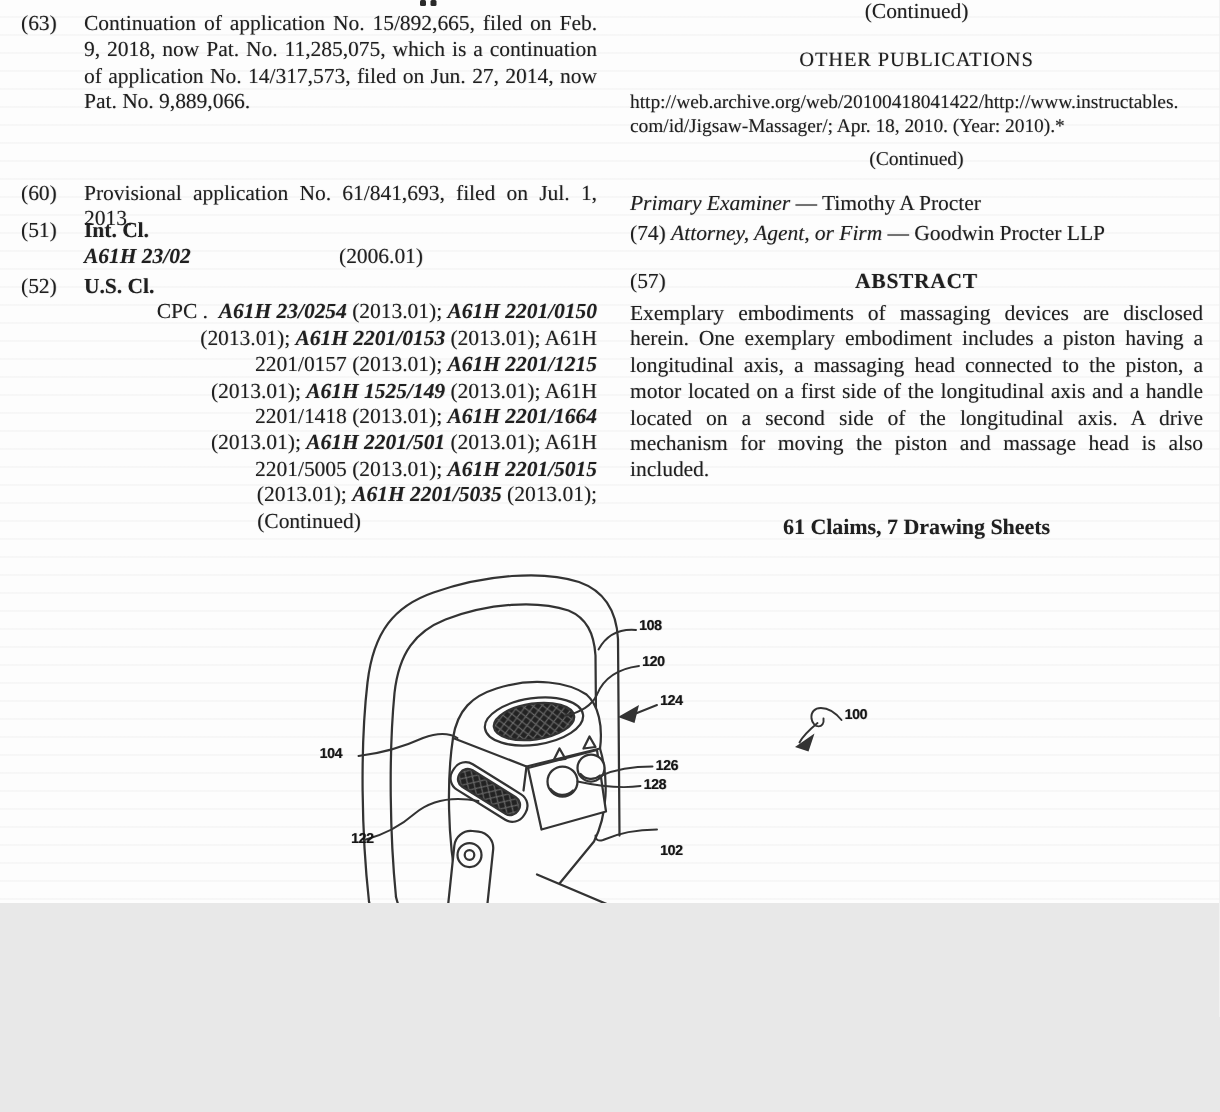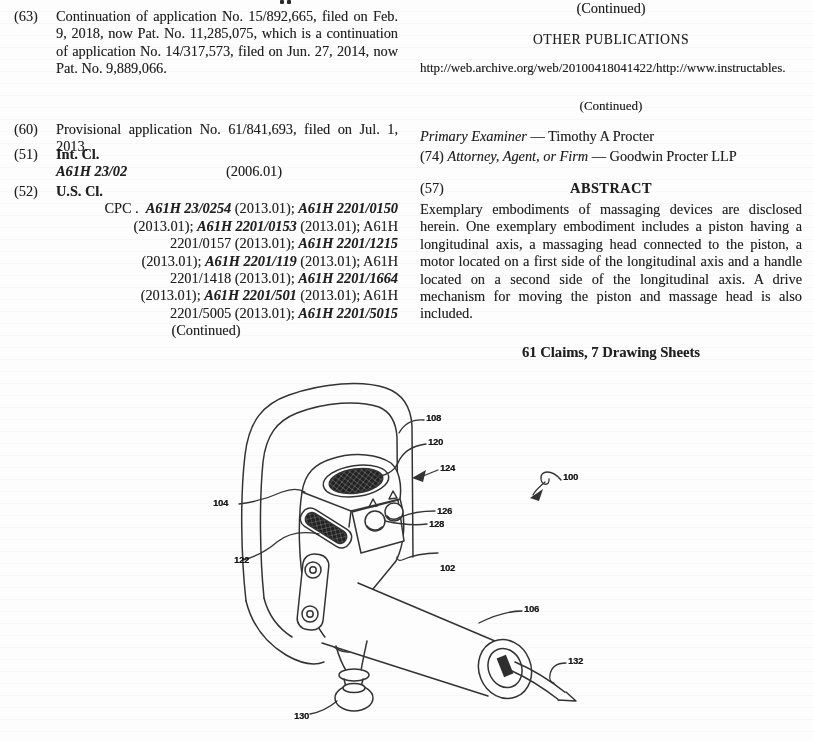--- a/index.html
+++ b/index.html
@@ -1,16 +1,16 @@
 <!DOCTYPE html>
 <html><head>
 <meta charset="utf-8">
 <style>
   html,body{margin:0;padding:0;background:#e8e8e8;}
-  #page{position:relative;width:813px;height:741px;background:#fdfdfd;overflow:hidden;
+  #page{position:relative;width:813px;height:602px;background:#fdfdfd;overflow:hidden;
         font-family:"Liberation Serif", serif;color:#1f1f1f;}
   #page *{box-sizing:border-box;}
   .txt{text-shadow:0.2px 0.2px 0.6px rgba(50,50,50,0.45);}
   .scan-noise{position:absolute;inset:0;pointer-events:none;
     background:repeating-linear-gradient(180deg,transparent 0 11px,rgba(110,110,110,0.045) 11px 12px);}
   
   .col{position:absolute;font-size:14.3px;line-height:17.4px;}
   #col-left{left:14px;top:8px;width:384px;}
   #col-right{left:420px;top:0;width:382px;}
   .sec{position:absolute;width:100%;}
@@ -76,34 +76,36 @@
     </div>
     <div class="sec" style="top:175px;">
       <div class="tagged">
         <div class="tag">(52)</div>
         <div class="b" style="flex:1;">U.S. Cl.</div>
       </div>
       <div class="cpc-block">
           <div class="cpc-line">CPC . <span class="cls">A61H 23/0254</span> (2013.01); <span class="cls">A61H 2201/0150</span></div>
           <div class="cpc-line">(2013.01); <span class="cls">A61H 2201/0153</span> (2013.01); A61H</div>
           <div class="cpc-line">2201/0157 (2013.01); <span class="cls">A61H 2201/1215</span></div>
-          <div class="cpc-line">(2013.01); <span class="cls">A61H 2201/119</span> (2013.01); A61H</div>
+          <div class="cpc-line">(2013.01); <span class="cls">A61H 1525/149</span> (2013.01); A61H</div>
           <div class="cpc-line">2201/1418 (2013.01); <span class="cls">A61H 2201/1664</span></div>
           <div class="cpc-line">(2013.01); <span class="cls">A61H 2201/501</span> (2013.01); A61H</div>
           <div class="cpc-line">2201/5005 (2013.01); <span class="cls">A61H 2201/5015</span></div>
+          <div class="cpc-line">(2013.01); <span class="cls">A61H 2201/5035</span> (2013.01);</div>
         </div>
       <div class="cpc-cont">(Continued)</div>
     </div>
   </div>
 
   <div id="col-right" class="col txt">
     <div class="sec cont" style="top:0;">(Continued)</div>
     <div class="sec pubhead" style="top:31px;">OTHER PUBLICATIONS</div>
     <div class="sec cite" style="top:61px;">
         <div class="cite-line1">http://web.archive.org/web/20100418041422/http://www.instructables.</div>
+        <div class="">com/id/Jigsaw-Massager/; Apr. 18, 2010. (Year: 2010).*</div>
       </div>
     <div class="sec cite-cont" style="top:97px;">(Continued)</div>
 
     <div class="sec" style="top:127px;">
       <div class="exam-line">
         <span class="it">Primary Examiner</span>
         <span>—</span>
         <span>Timothy A Procter</span>
       </div>
       <div class="exam-line">

